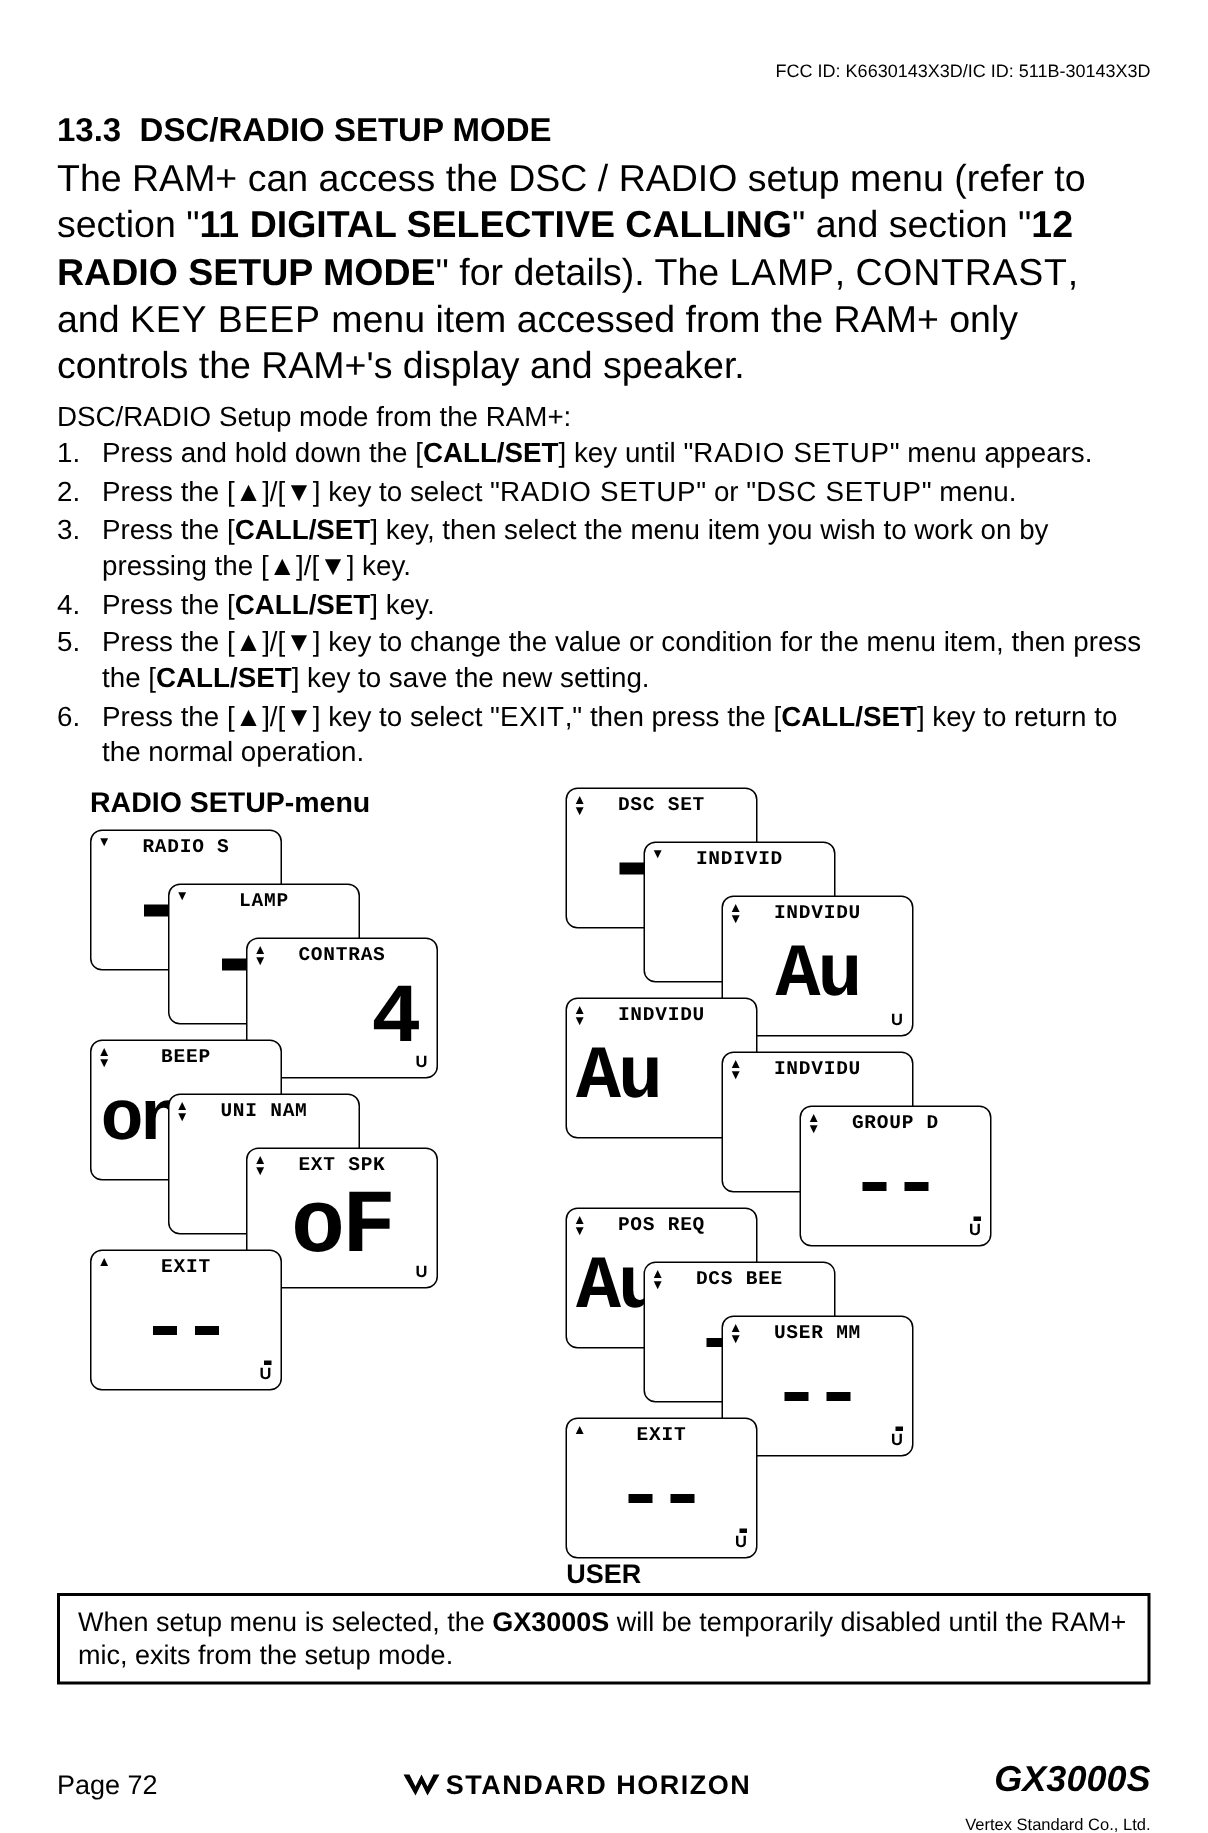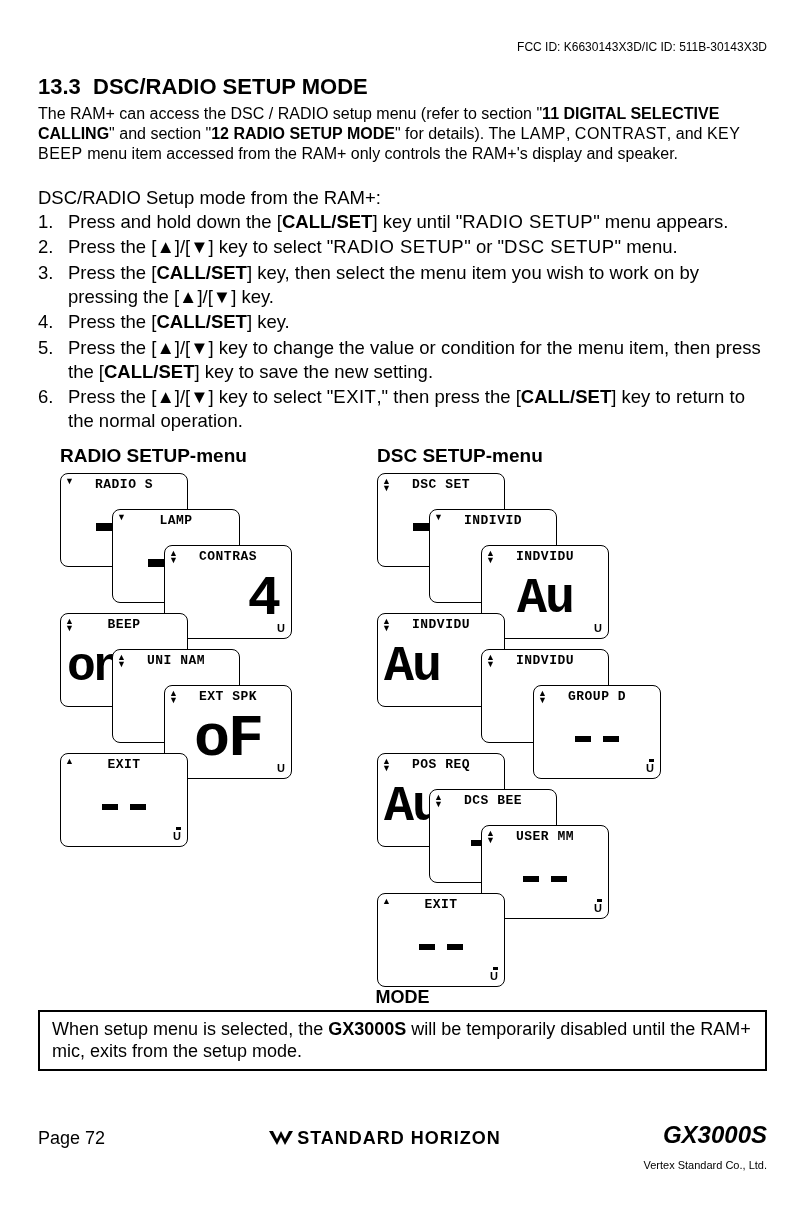--- a/index.html
+++ b/index.html
@@ -20,23 +20,23 @@
     text-align: right;
     font-size: 12px;
     margin-bottom: 20px;
   }
   .section-title {
     font-size: 22px;
     font-weight: bold;
     margin-bottom: 4px;
   }
   .body-text {
-    font-size: 16px;
+    font-size: 25px;
     line-height: 1.25;
-    margin-bottom: 22px;
+    margin-bottom: 6px;
   }
   .inline-bold { font-weight: bold; }
   .lcd-font { font-family: Arial, sans-serif; letter-spacing: 0.5px; }
   .procedure {
     font-size: 18.5px;
     line-height: 1.28;
   }
   .procedure .item {
     display: flex;
     margin-bottom: 2px;
@@ -285,21 +285,20 @@
                 <div class="dash sm"></div>
               </div>
             </div>
           <div class="tick"></div>
           <div class="u">U</div>
         </div>
       </div>
     </div>
 
     <div class="menu-col dsc-col">
-      <div class="menu-title">DSC SETUP-menu</div>
       <div class="dsc-area">
         <div class="lcd" style="left:0;top:0;">
           <div class="arrows">▲<br>▼</div>
           <div class="top">DSC SET</div>
           <div class="big">
               <div class="dashes">
                 <div class="dash"></div>
                 <div class="dash"></div>
               </div>
             </div>
@@ -377,21 +376,21 @@
               </div>
             </div>
           <div class="tick"></div>
           <div class="u">U</div>
         </div>
       </div>
     </div>
 
   </div>
 
-  <div class="note-title">MODE</div>
+  <div class="note-title">USER</div>
   <div class="note-box">
     <span>When setup menu is selected, the </span><span class="inline-bold">GX3000S</span><span> will be temporarily disabled until the RAM+ mic, exits from the setup mode.</span>
   </div>
 
   <div class="footer">
     <div class="pg">Page 72</div>
     <div class="brand">
       <svg width="28" height="18" viewBox="0 0 28 18">
         <path d="M2 2 L10 16 L14 8 L18 16 L26 2 L22 2 L18 10 L14 2 L10 10 L6 2 Z" fill="#000"></path>
       </svg>

